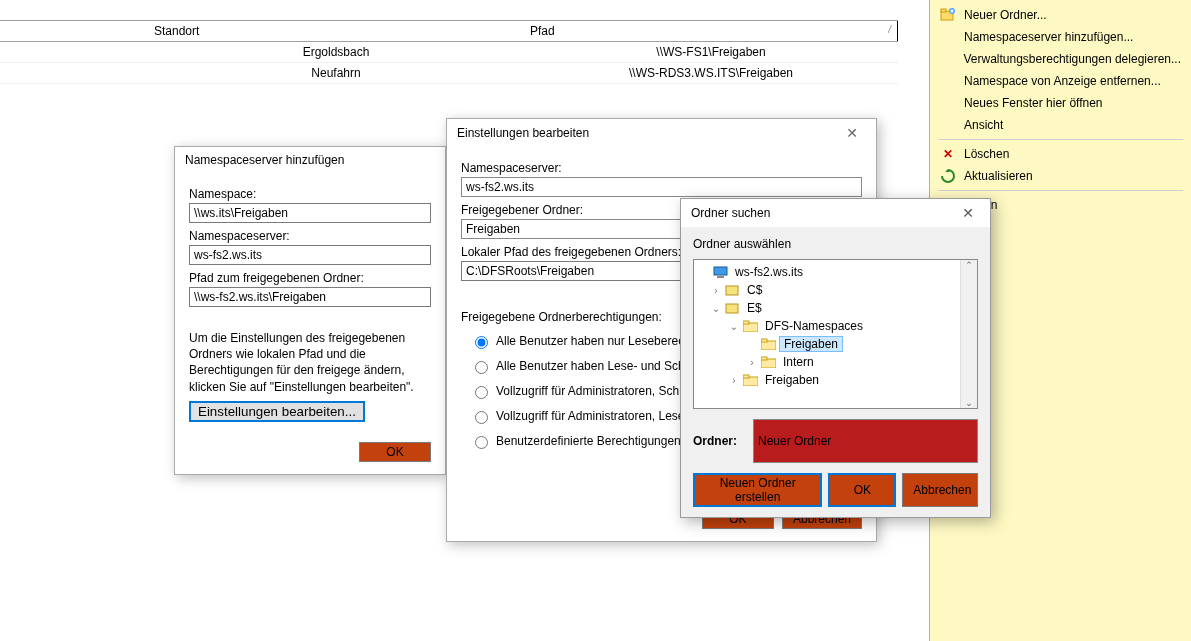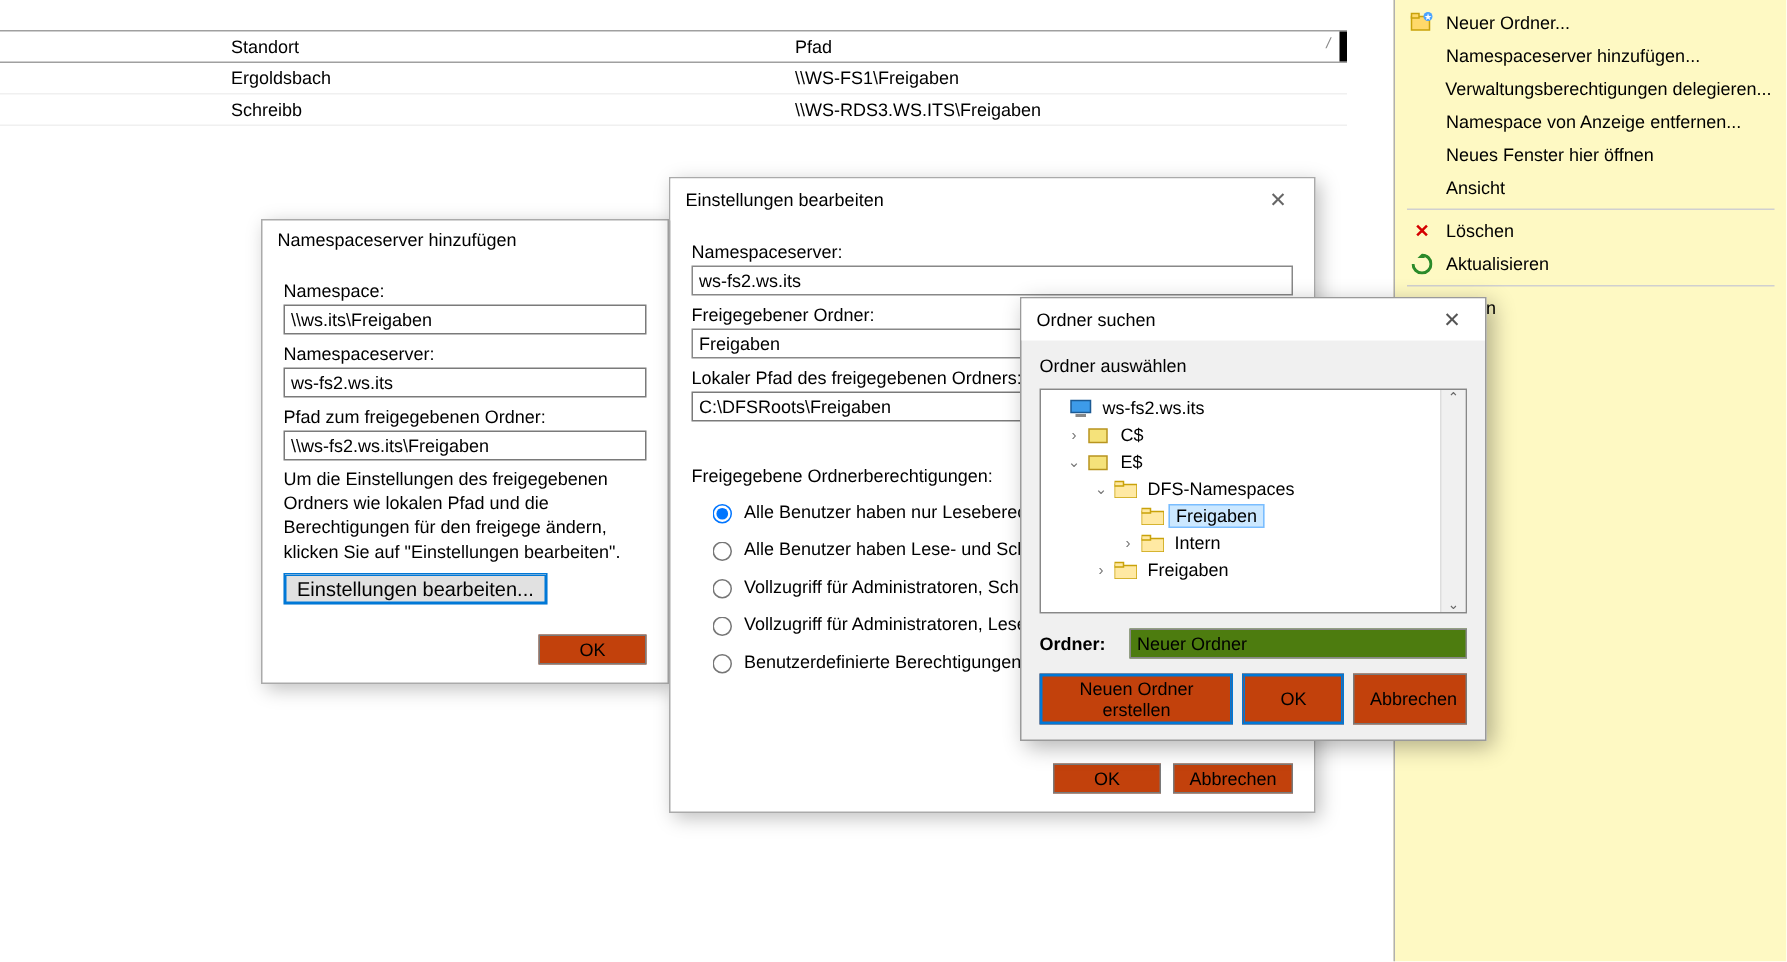--- a/index.html
+++ b/index.html
@@ -14,44 +14,44 @@
     height: 641px;
     position: relative;
   }
   
   
   .main-table { position: absolute; top: 20px; left: 0; width: 898px; }
   .table-head { background: #fff; border-top: 1px solid #a0a0a0; border-bottom: 1px solid #a0a0a0; display: flex; }
   .th { padding: 3px 6px; border-right: 1px solid transparent; }
   .th.c1 { width: 148px; }
   .th.c2 { width: 376px; }
-  .th.c3 { flex: 1; border-right: 5px solid #000000; position: relative; }
+  .th.c3 { flex: 1; border-right: 1px solid #000000; position: relative; }
   .th.c3 .sort { position:absolute; right:6px; top:3px; color:#888; font-style:italic; font-size:10px;}
   .table-body .tr { display: flex; border-bottom: 1px solid #f0f0f0; }
-  .td { padding: 3px 6px; }
+  .td { padding: 3px 6px; text-align: center; }
   .td.c1 { width: 148px; }
   .td.c2 { width: 376px; }
   .td.c3 { flex: 1; }
 
   
   .actions-panel { position: absolute; right: 0; top: 0; width: 262px; border-left: 1px solid #b0b0b0; height: 641px; background:#fef9c3;}
   .actions-inner { padding: 4px 0; }
   .action-item { display:flex; align-items:center; padding: 3px 10px; cursor:default;}
   .action-item .icn { width:16px; height:16px; margin-right:8px; display:inline-flex; align-items:center; justify-content:center;}
   .action-sep { height:1px; background:#d0d0d0; margin:3px 8px; }
   .action-item .lbl { white-space:nowrap; }
 
   
   .dialog { position: absolute; background:#fff; border:1px solid #aaa; box-shadow: 3px 3px 12px rgba(0,0,0,.25);}
   .dialog .titlebar { display:flex; align-items:center; justify-content:space-between; padding:6px 10px; font-size:12px;}
   .dialog .close-x { width:28px; text-align:center; color:#555; font-size:14px; cursor:default;}
   .dialog .content { padding: 8px 14px 12px; }
   .lbl-static { margin: 6px 0 2px; }
   .txt-input { width:100%; border:1px solid #7a7a7a; padding:2px 4px; font: inherit; background:#fff;}
-  .help-text { margin-top:4px; color:#000; line-height:1.35;}
+  .help-text { margin-top:23px; color:#000; line-height:1.35;}
   .btn { border:1px solid #7a7a7a; background:#c2410c; padding:2px 10px; font:inherit; min-width:72px;}
   .btn.focus-ring { border:1px solid #0078d7; box-shadow: inset 0 0 0 1px #0078d7;}
   .btn-row { display:flex; gap:8px; justify-content:flex-end; margin-top:14px;}
   
   
   #dlg-add-ns { left:174px; top:146px; width:272px; }
   #dlg-add-ns .btn-row { margin-top:20px; }
   #dlg-add-ns .edit-settings-btn { border:1px solid #7a7a7a; background:#e1e1e1; padding:2px 8px; margin-top:6px; display:inline-block;}
   #dlg-add-ns .edit-settings-btn.focus { border:1px solid #0078d7; box-shadow: inset 0 0 0 1px #0078d7;}
 
@@ -80,21 +80,21 @@
   .scroll-stub { position:absolute; right:0; top:0; bottom:0; width:17px; background:#f0f0f0; border-left:1px solid #ddd;}
   .scroll-stub::before { content:"⌃"; position:absolute; top:0; left:0; right:0; text-align:center; font-size:9px; color:#666;}
   .scroll-stub::after { content:"⌄"; position:absolute; bottom:0; left:0; right:0; text-align:center; font-size:9px; color:#666;}
   
   .folder-svg { width:15px; height:12px;}
   .drive-svg { width:14px; height:14px;}
   .pc-svg { width:15px; height:12px;}
   
   #dlg-browse .ord-row { display:flex; align-items:center; margin-top:10px;}
   #dlg-browse .ord-row .lbl { width:60px;font-weight:bold;}
-  #dlg-browse .ord-row .inp { flex:1; border:1px solid #888; padding:2px 4px; font:inherit; background:#4d7c0f;}
+  #dlg-browse .ord-row .inp { flex:1; border:1px solid #888; padding:14px 4px; font:inherit; background:#b91c1c;}
   #dlg-browse .btn-row { margin-top:10px; gap:6px;}
   #dlg-browse .btn { min-width:68px;}
   #dlg-browse .btn.big { min-width:auto; padding:2px 6px;}
 
   
   .ic-red-x { color:#d40000; font-weight:bold;}
   .ic-refresh { color:#2a8a2a;}
   
 </style>
 </head>
@@ -107,21 +107,21 @@
     <div class="th c3"><span>Pfad</span><span class="sort">/</span></div>
   </div>
   <div class="table-body">
     <div class="tr">
       <div class="td c1"></div>
       <div class="td c2">Ergoldsbach</div>
       <div class="td c3">\\WS-FS1\Freigaben</div>
     </div>
     <div class="tr">
       <div class="td c1"></div>
-      <div class="td c2">Schreibb</div>
+      <div class="td c2">Neufahrn</div>
       <div class="td c3">\\WS-RDS3.WS.ITS\Freigaben</div>
     </div>
   </div>
 </div>
 
 <div class="actions-panel">
   <div class="actions-inner">
     <div class="action-item">
       <span class="icn">
         <svg width="16" height="16">

